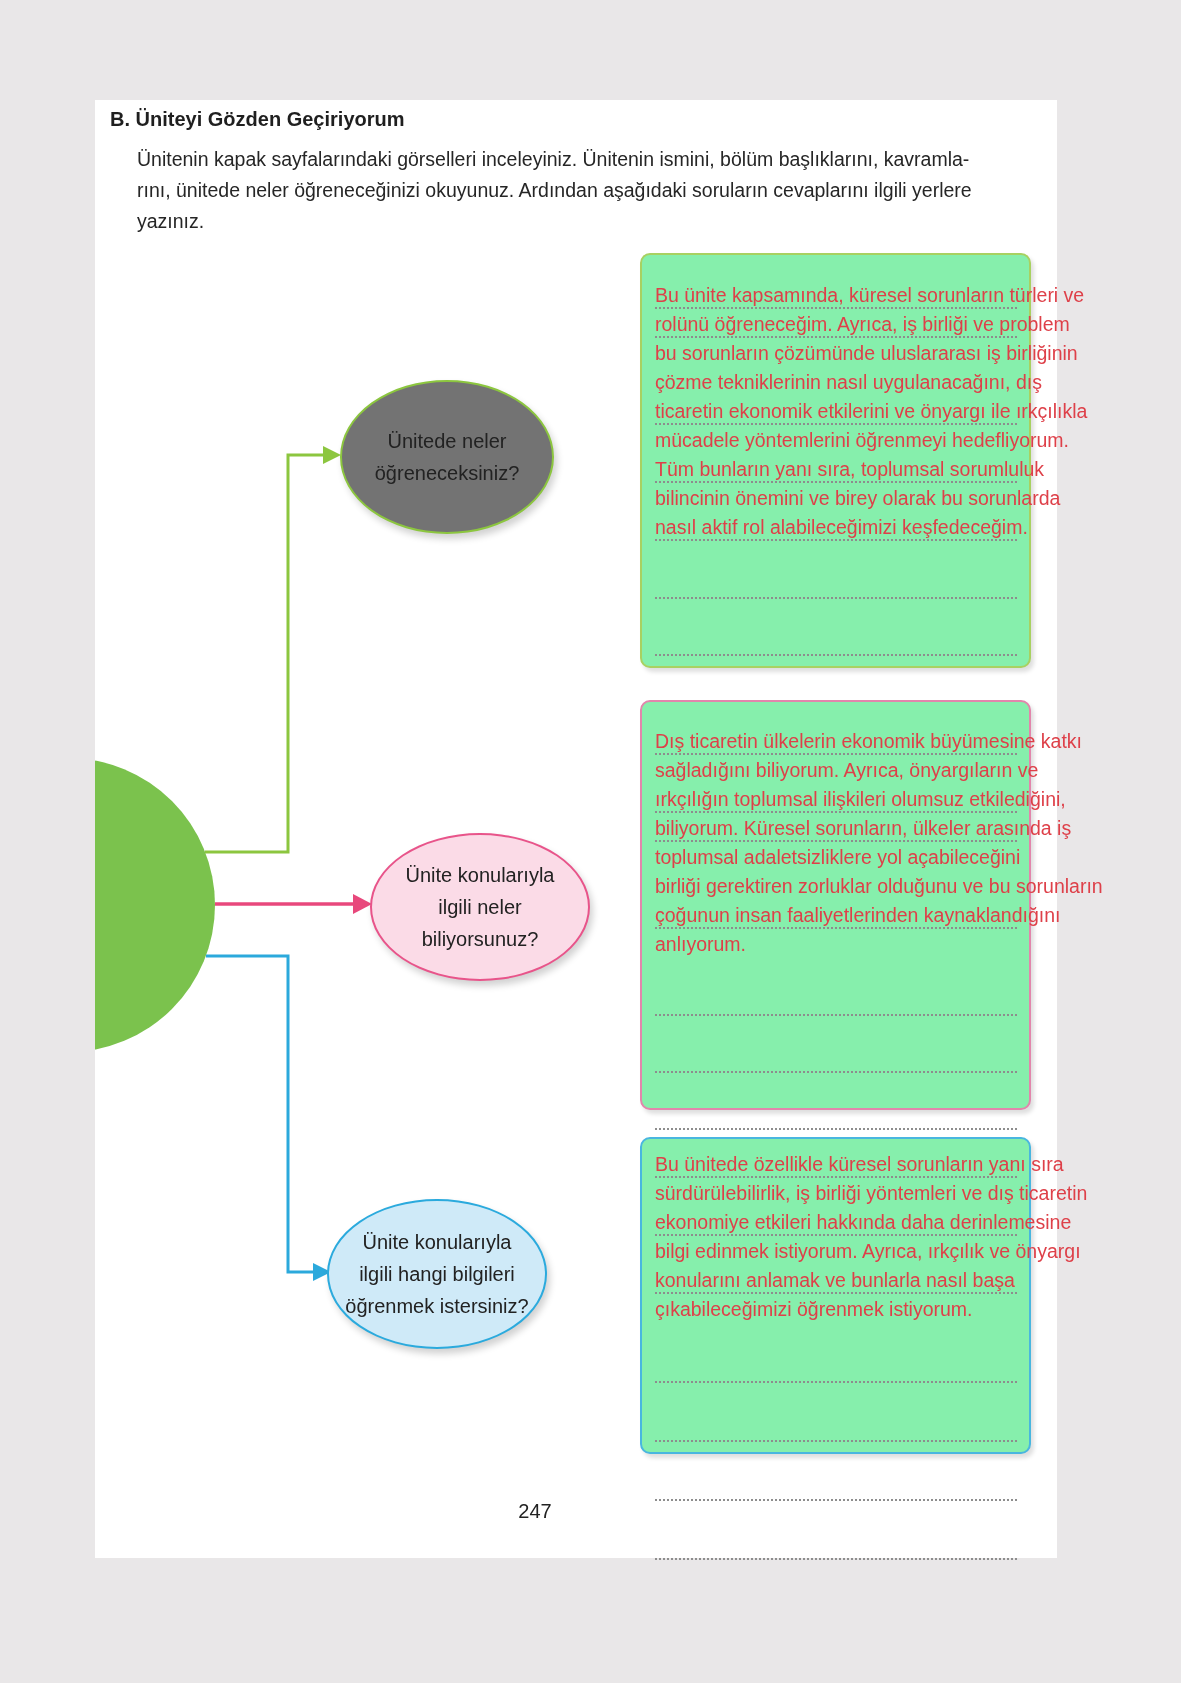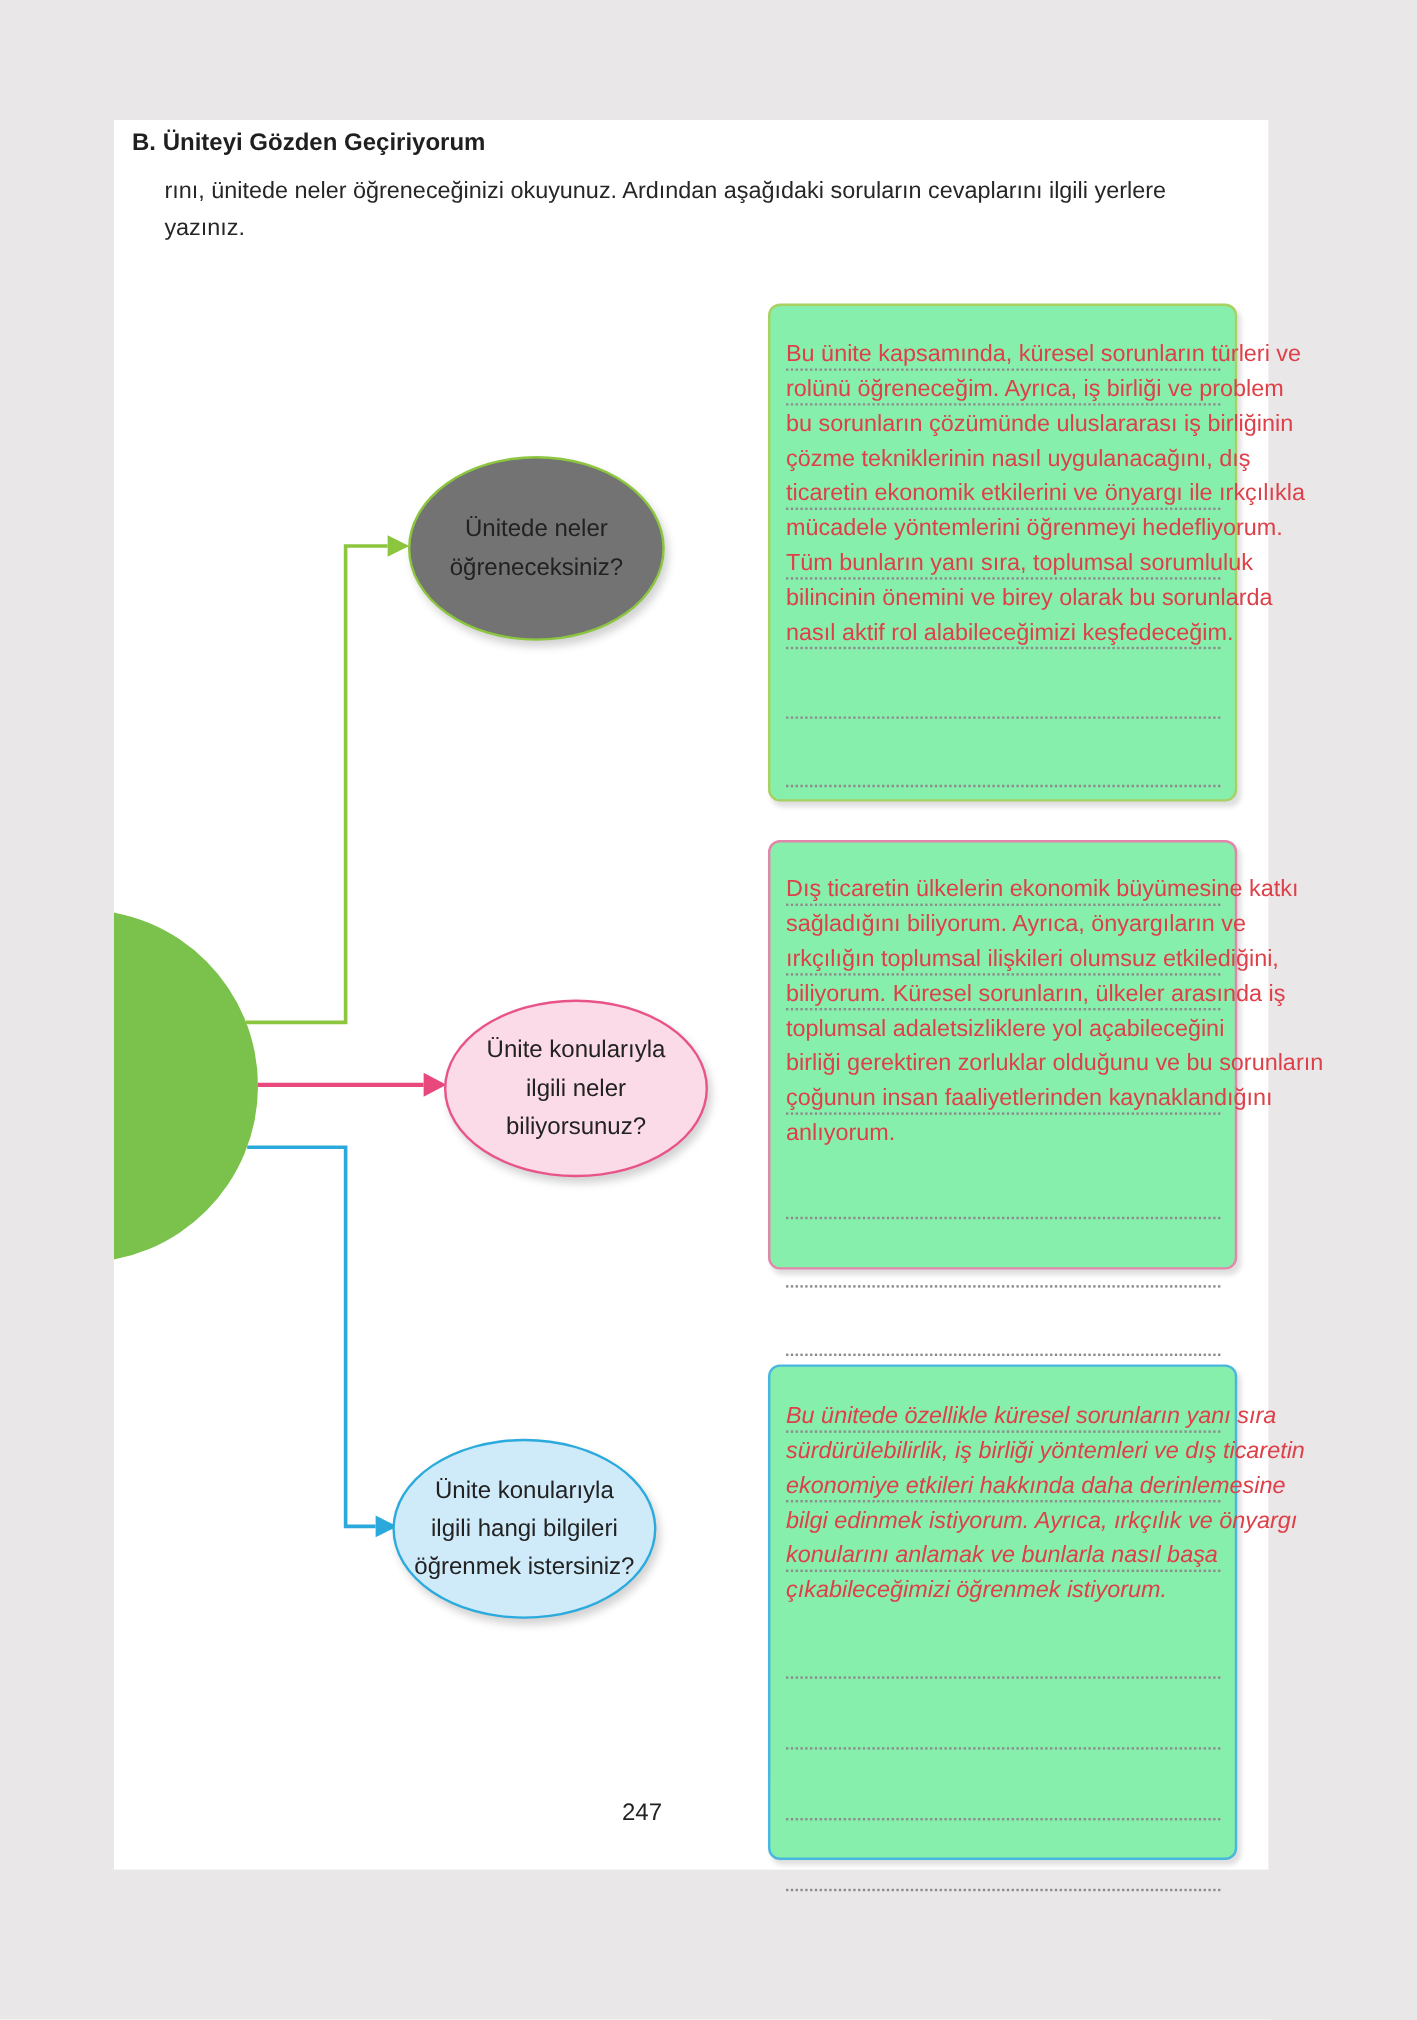--- a/index.html
+++ b/index.html
@@ -35,22 +35,22 @@
   .e-blue {left:232px;top:1099px;width:216px;height:146px;background:#cfeaf8;border:2.5px solid #2baadd;}
 
   .abox{
     position:absolute;left:545px;width:391px;
     border-radius:10px;background:#86efac;
     box-shadow:3px 4px 4px rgba(0,0,0,0.13);
     box-sizing:border-box;
     padding:26px 14px 0 13px;
   }
   .b1{top:153px;height:415px;border:2px solid #a8d161;}
-  .b2{top:600px;height:358px;border:2px solid #e286ac;padding-top:25px;}
-  .b3{top:1037px;height:413px;border:2.5px solid #49b6df;padding-top:27px;font-style:italic;}
+  .b2{top:600px;height:410px;border:2px solid #e286ac;padding-top:25px;}
+  .b3{top:1037px;height:317px;border:2.5px solid #49b6df;padding-top:11px;}
 
   .rl{
     position:relative;height:29px;width:362px;
     font-size:19.5px;line-height:28px;color:#de4049;
     white-space:nowrap;overflow:visible;
   }
   .rl.u::after{
     content:"";position:absolute;left:0;bottom:1px;width:362px;
     border-bottom:2px dotted #8d8d8d;
   }
@@ -68,20 +68,21 @@
 </style>
 </head>
 <body>
 
 <div class="stage">
   <div class="page">
 
     <div class="title">B. Üniteyi Gözden Geçiriyorum</div>
 
     <div class="instructions">
+      <div>Ünitenin kapak sayfalarındaki görselleri inceleyiniz. Ünitenin ismini, bölüm başlıklarını, kavramla-</div>
       <div>rını, ünitede neler öğreneceğinizi okuyunuz. Ardından aşağıdaki soruların cevaplarını ilgili yerlere</div>
       <div>yazınız.</div>
     </div>
 
     <svg class="connectors" width="962" height="1458" viewBox="0 0 962 1458">
       <circle cx="-27" cy="805" r="147" fill="#7bc24d"></circle>
       <path d="M 110 752 H 193 V 355 H 228" fill="none" stroke="#8cc63f" stroke-width="3"></path>
       <polygon points="228,346 246,355 228,364" fill="#8cc63f"></polygon>
       <path d="M 120 804 H 258" fill="none" stroke="#e8487c" stroke-width="3.5"></path>
       <polygon points="258,794 277,804 258,814" fill="#e8487c"></polygon>

